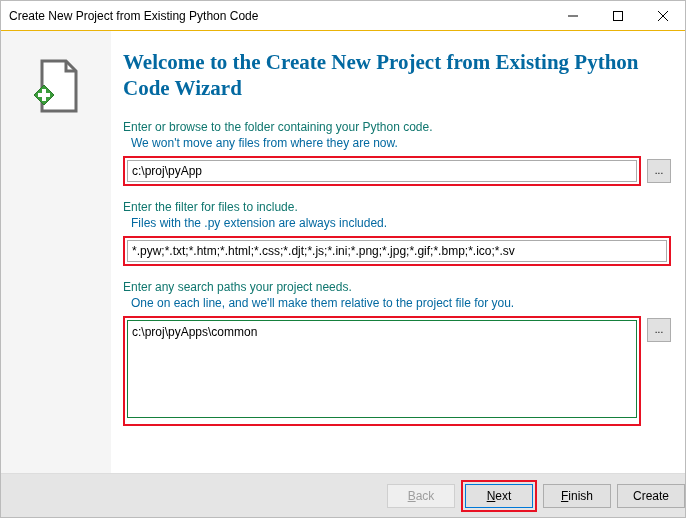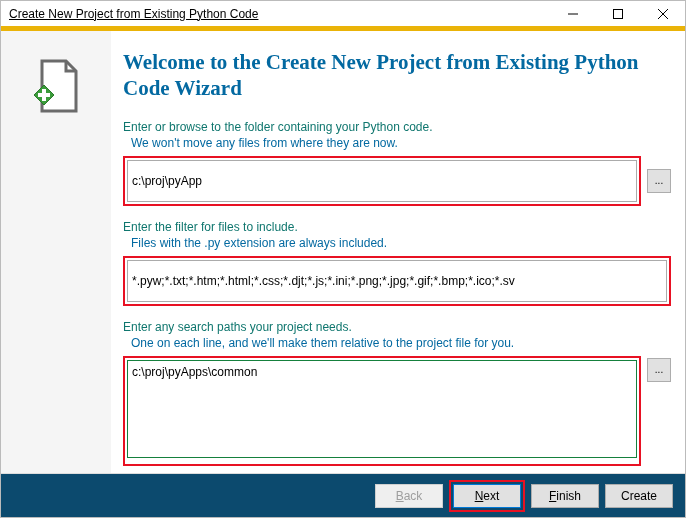--- a/index.html
+++ b/index.html
@@ -11,22 +11,21 @@
     overflow: hidden;
     border: 1px solid #bbb;
   }
   .titlebar {
     height: 30px;
     display: flex;
     align-items: center;
     padding-left: 8px;
     font-size: 12px;
     color: #000;
-    border-bottom: 5px solid #eab308;
-    text-decoration: underline;
+    border-bottom: 1px solid #eab308;
   }
   .titlebar-title { flex: 1; }
   .titlebar-buttons { display: flex; }
   .tb-btn {
     width: 45px;
     height: 29px;
     display: flex;
     align-items: center;
     justify-content: center;
     color: #000;
@@ -60,21 +59,21 @@
   .section { margin-bottom: 14px; }
   .prompt { font-size: 12px; color: #0f766e; margin-bottom: 2px; }
   .hint { font-size: 12px; color: #0369a1; margin-bottom: 6px; padding-left: 8px;}
   .field-row { display: flex; align-items: stretch; gap: 6px; }
   .redbox { border: 2px solid #e81123; padding: 2px; }
   .redbox.flexgrow { flex: 1; }
   .text-input {
     width: 100%;
     height: 22px;
     border: 1px solid #ababab;
-    padding: 20px 4px;
+    padding: 10px 4px;
     font-size: 12px;
     font-family: inherit;
     outline: none;
   }
   .browse-btn {
     width: 24px;
     height: 24px;
     border: 1px solid #adadad;
     background: #e1e1e1;
     font-size: 10px;
@@ -93,23 +92,22 @@
     font-family: inherit;
     resize: none;
     outline: none;
   }
   .footer {
     height: 44px;
     border-top: 1px solid #ddd;
     display: flex;
     align-items: center;
     justify-content: flex-end;
-    padding-right: 12px;
     gap: 6px;
-    background: #0c4a6e;
+    background: #e5e5e5;
   }
   .btn {
     min-width: 68px;
     height: 24px;
     border: 1px solid #adadad;
     background: #e1e1e1;
     font-size: 12px;
     font-family: inherit;
     padding: 0 10px;
   }

